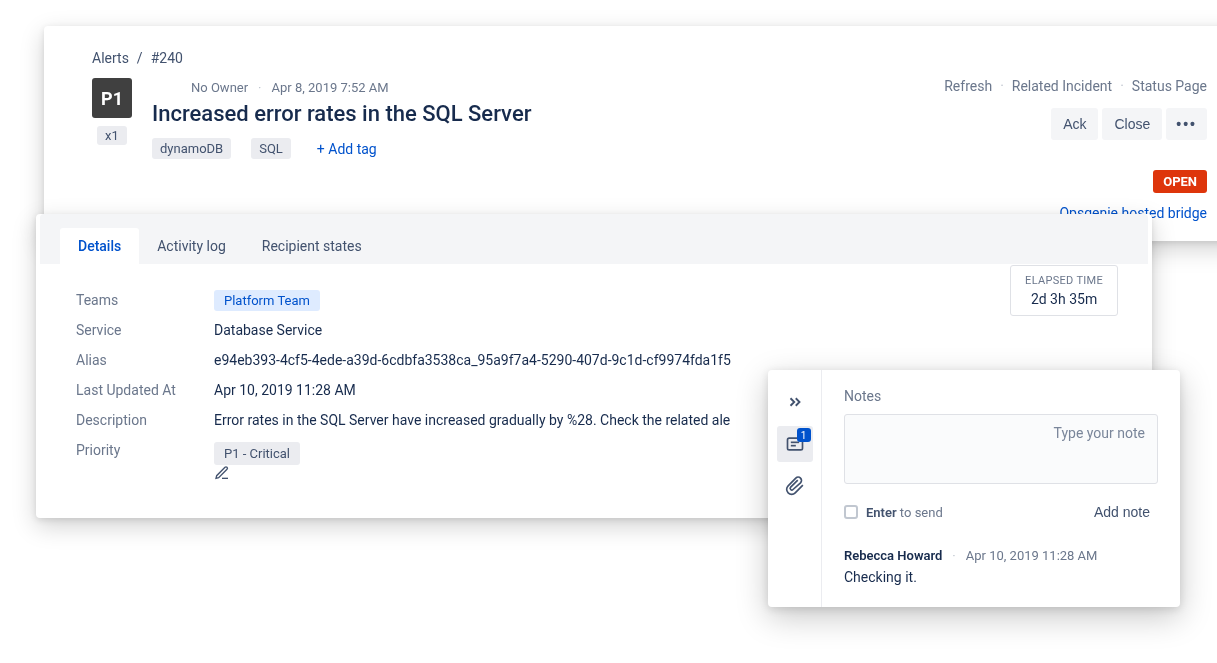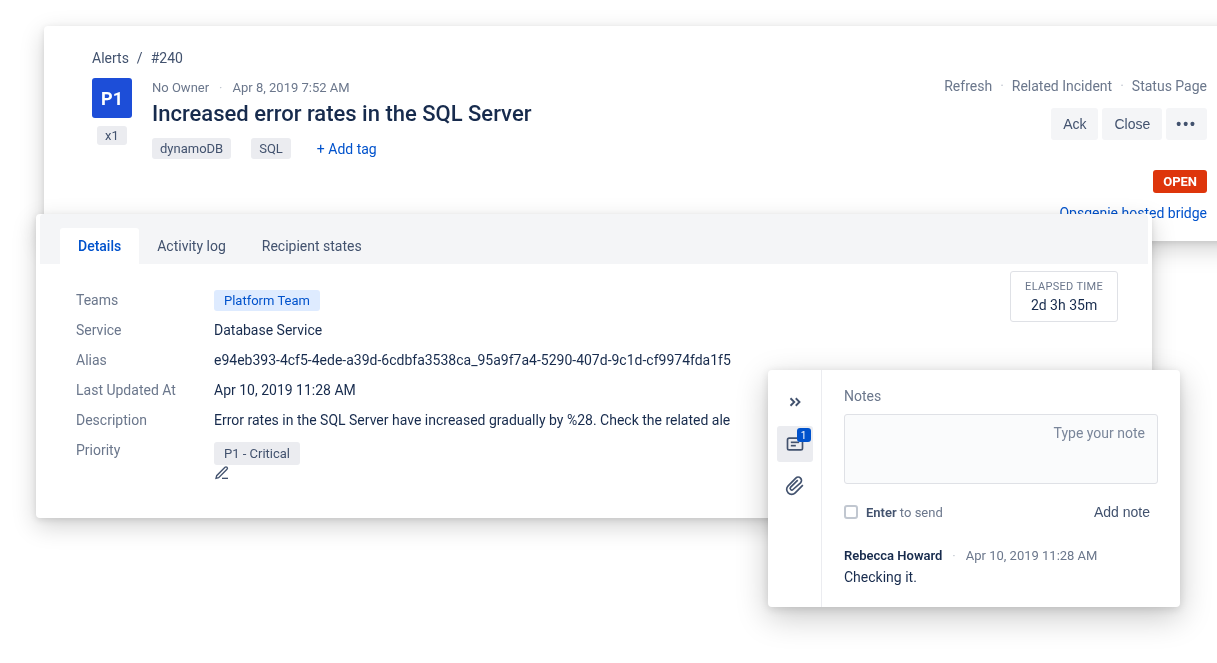--- a/index.html
+++ b/index.html
@@ -21,28 +21,28 @@
     top: 26px;
     width: 1206px;
     padding: 24px 43px 20px 48px;
   }
   .breadcrumb { font-size: 14px; color: #42526e; display: flex; gap: 8px; align-items: center; }
   .breadcrumb a { color: #42526e; text-decoration: none; }
   .header-row { display: flex; justify-content: space-between; align-items: flex-start; margin-top: 12px; }
   .header-left { display: flex; gap: 20px; }
   .priority-col { display: flex; flex-direction: column; align-items: center; gap: 8px; }
   .priority-badge {
-    width: 40px; height: 40px; background: #1d4ed8; color: #fff; font-weight: 700;
+    width: 40px; height: 40px; background: #404040; color: #fff; font-weight: 700;
     display: flex; align-items: center; justify-content: center; font-size: 18px; border-radius: 3px;
   }
   .count-badge {
     background: #ebecf0; color: #42526e; font-size: 13px; padding: 2px 8px; border-radius: 3px;
   }
   .title-col { padding-top: 2px; }
-  .meta-row { font-size: 13px; color: #6b778c; display: flex; gap: 10px; align-items: center; }
+  .meta-row { font-size: 13px; color: #6b778c; display: flex; gap: 10px; align-items: center; margin-left: 39px; }
   .dot { color: #c1c7d0; }
   .title { font-size: 22px; font-weight: 500; color: #172b4d; margin-top: 6px; }
   .tag-row { display: flex; gap: 20px; align-items: center; margin-top: 12px; }
   .tag { background: #ebecf0; color: #42526e; font-size: 13px; padding: 3px 8px; border-radius: 3px; }
   .add-tag { color: #0052cc; font-size: 14px; cursor: pointer; margin-left: 6px; }
   .header-right { text-align: right; }
   .top-links { font-size: 14px; color: #6b778c; display: flex; gap: 8px; align-items: center; margin-bottom: 14px; justify-content: flex-end; }
   .top-links a { color: #6b778c; text-decoration: none; }
   .action-row { display: flex; gap: 4px; align-items: center; justify-content: flex-end; }
   .btn { background: #f4f5f7; color: #42526e; font-size: 14px; padding: 8px 12px; border-radius: 3px; cursor: pointer; border:none; font-weight: 500;}
@@ -73,21 +73,21 @@
   }
   .tab.active { background: #fff; color: #0052cc; font-weight: 500;}
   .details-body { padding: 20px 32px 0 40px; position: relative;}
   .detail-row { display: flex; padding: 7px 0; font-size: 14px; }
   .detail-label { width: 138px; color: #6b778c; flex-shrink: 0;}
   .detail-val { color: #172b4d; }
   .team-pill { background: #deebff; color: #0052cc; font-size: 13px; padding: 3px 10px; border-radius: 3px; }
   .priority-pill { background: #ebecf0; color: #42526e; font-size: 13px; padding: 4px 10px; border-radius: 3px; display: inline-flex; align-items: center; gap: 6px;}
   .edit-icon { color: #42526e; margin-left: 10px; cursor: pointer; }
   .elapsed-box {
-    position: absolute; right: 34px; top: 6px;
+    position: absolute; right: 34px; top: 0;
     border: 1px solid #dfe1e6; border-radius: 3px; padding: 8px 14px;
     text-align: center; font-size: 12px;
   }
   .elapsed-label { color: #6b778c; font-size: 11px; letter-spacing: 0.3px;}
   .elapsed-val { color: #172b4d; font-size: 14px; margin-top: 4px;}
   .notes-panel {
     position: absolute;
     left: 768px;
     top: 370px;
     width: 412px;

